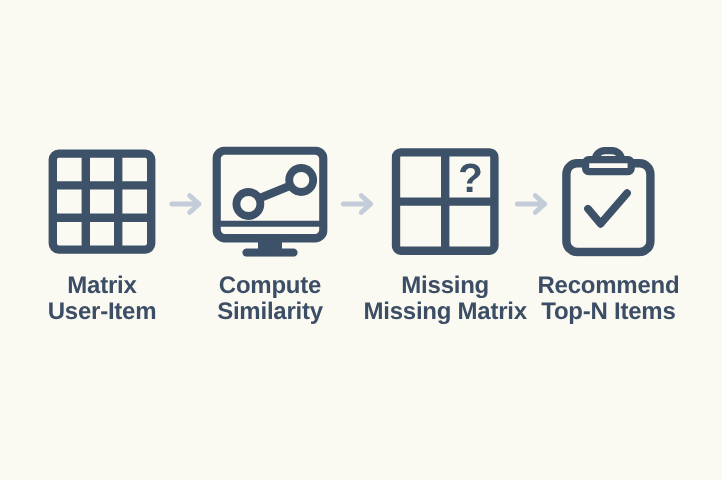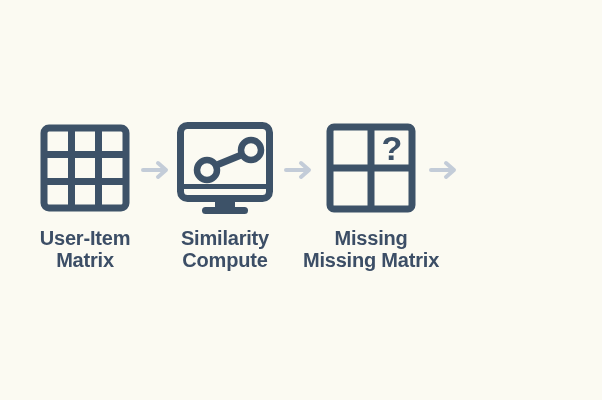--- a/index.html
+++ b/index.html
@@ -37,44 +37,44 @@
     <div class="icon-wrap">
       <svg width="90" height="88" viewBox="0 0 90 88" aria-hidden="true">
         <rect class="ic" x="4" y="4" width="82" height="80" rx="5" stroke-width="7"></rect>
         <line class="ic" x1="31.5" y1="4" x2="31.5" y2="84" stroke-width="7"></line>
         <line class="ic" x1="58.5" y1="4" x2="58.5" y2="84" stroke-width="7"></line>
         <line class="ic" x1="4" y1="30.5" x2="86" y2="30.5" stroke-width="7"></line>
         <line class="ic" x1="4" y1="57.5" x2="86" y2="57.5" stroke-width="7"></line>
       </svg>
     </div>
     <div class="label">
+      <div>Matrix</div>
       <div>User-Item</div>
-      <div>Matrix</div>
     </div>
   </div>
 
   <svg class="arrow" style="left:141px" width="30" height="20" viewBox="0 0 30 20" aria-hidden="true">
     <path d="M2 10 H24 M17 3 L25 10 L17 17"></path>
   </svg>
 
   <div class="step" style="left:145px">
     <div class="icon-wrap">
       <svg width="96" height="92" viewBox="0 0 96 92" aria-hidden="true">
         <rect class="ic" x="3.5" y="3.5" width="89" height="73" rx="7" stroke-width="7"></rect>
         <line class="ic" x1="4" y1="64.5" x2="92" y2="64.5" stroke-width="5"></line>
         <line class="ic" x1="41" y1="42.5" x2="63" y2="33.5" stroke-width="7"></line>
         <circle class="ic" cx="30" cy="48" r="10" stroke-width="6.5"></circle>
         <circle class="ic" cx="74" cy="28" r="10" stroke-width="6.5"></circle>
         <rect class="solid" x="38" y="77" width="20" height="9"></rect>
         <rect class="solid" x="25" y="85" width="46" height="7" rx="3.5"></rect>
       </svg>
     </div>
     <div class="label">
+      <div>Compute</div>
       <div>Similarity</div>
-      <div>Compute</div>
     </div>
   </div>
 
   <svg class="arrow" style="left:284px" width="30" height="20" viewBox="0 0 30 20" aria-hidden="true">
     <path d="M2 10 H24 M17 3 L25 10 L17 17"></path>
   </svg>
 
   <div class="step" style="left:291px">
     <div class="icon-wrap">
       <svg width="90" height="90" viewBox="0 0 90 90" aria-hidden="true">
@@ -87,14 +87,28 @@
     <div class="label">
       <div>Missing</div>
       <div>Missing Matrix</div>
     </div>
   </div>
 
   <svg class="arrow" style="left:429px" width="30" height="20" viewBox="0 0 30 20" aria-hidden="true">
     <path d="M2 10 H24 M17 3 L25 10 L17 17"></path>
   </svg>
 
+  <div class="step" style="left:427px">
+    <div class="icon-wrap">
+      <svg width="78" height="92" viewBox="0 0 78 92" aria-hidden="true">
+        <rect class="ic bgfill" x="28" y="3.5" width="22" height="16" rx="8" stroke-width="6"></rect>
+        <rect class="ic bgfill" x="4" y="14" width="70" height="74" rx="9" stroke-width="7"></rect>
+        <rect class="ic bgfill" x="20" y="11" width="38" height="10" rx="2.5" stroke-width="6"></rect>
+        <path class="ic" d="M22 52 L32.5 64.5 L54.5 39" stroke-width="6.5" stroke-linecap="round" stroke-linejoin="round"></path>
+      </svg>
+    </div>
+    <div class="label">
+      <div>Recommend</div>
+      <div>Top-N Items</div>
+    </div>
+  </div>
 
 </div>
 
 </body></html>

